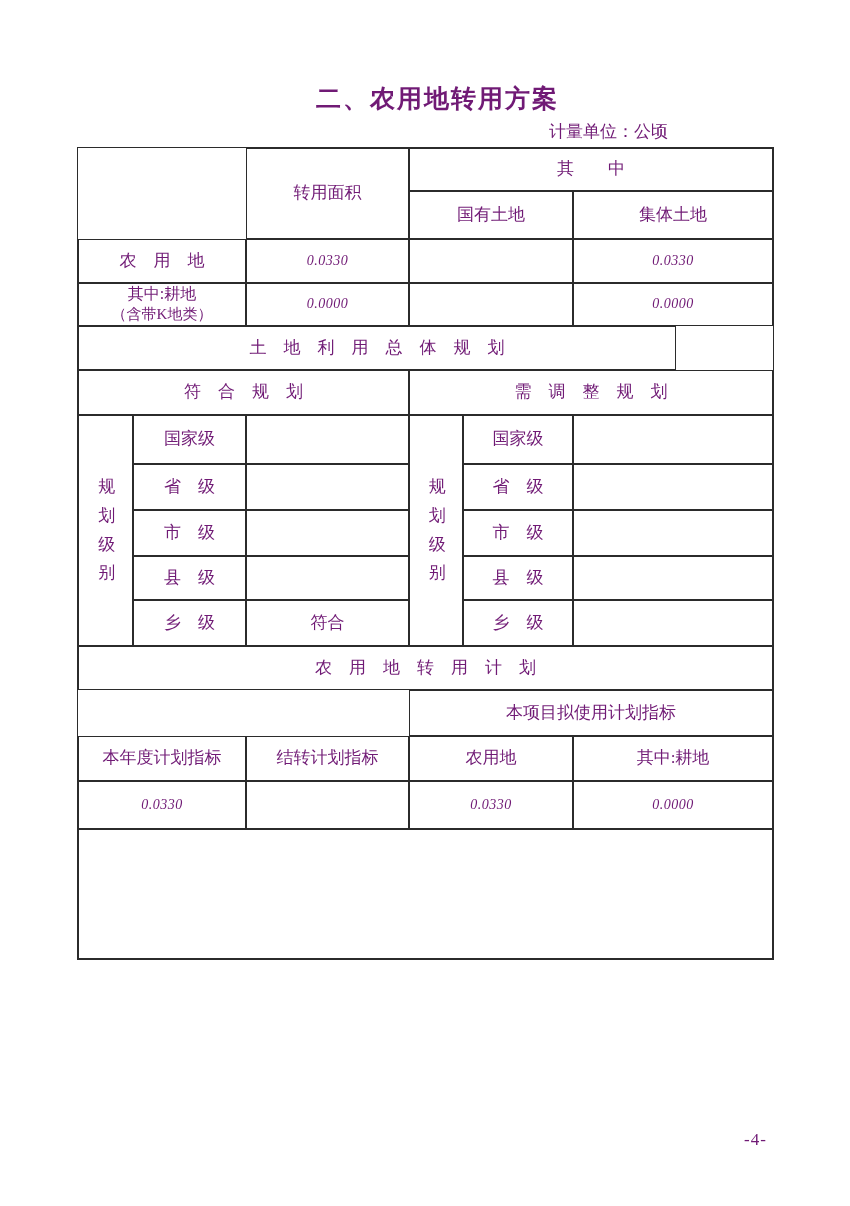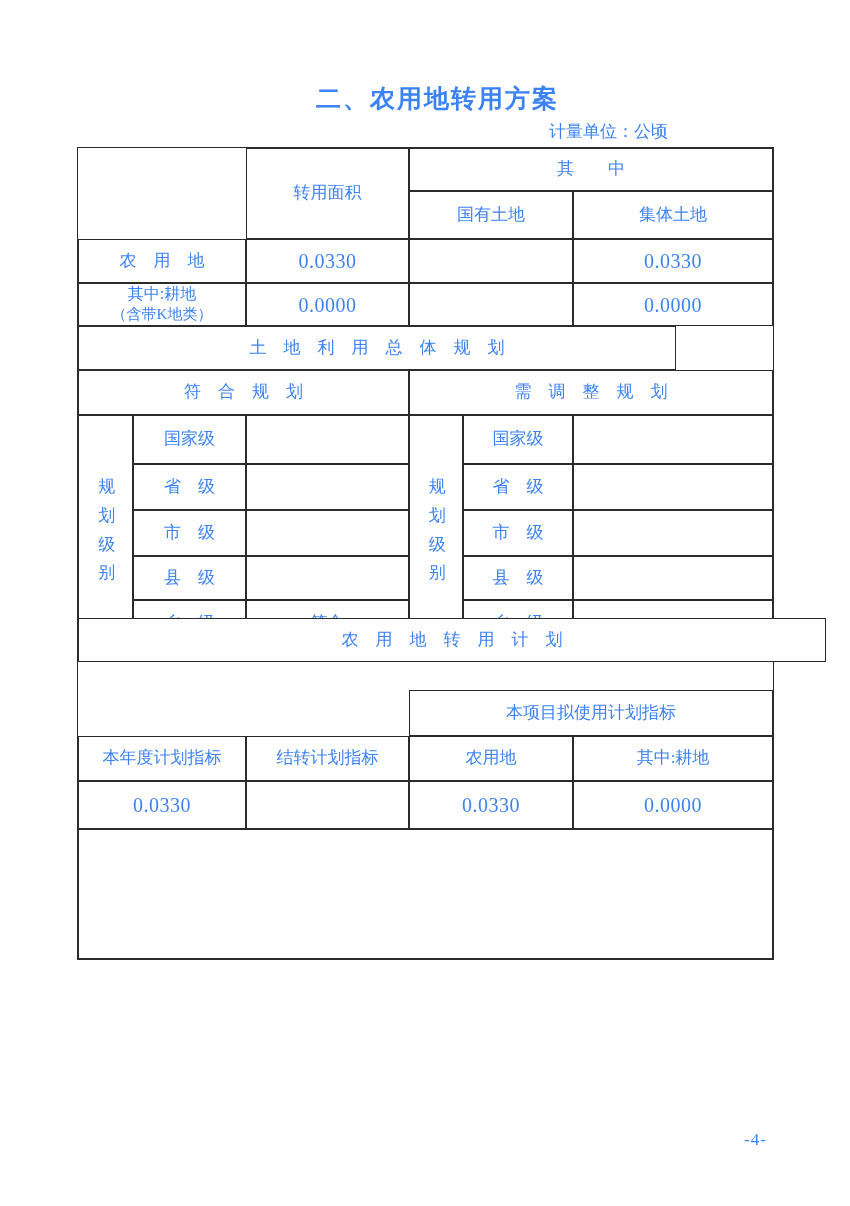--- a/index.html
+++ b/index.html
@@ -1,18 +1,18 @@
 <!DOCTYPE html>
 <html><head>
 <meta charset="utf-8">
 <style>
   html,body{margin:0;padding:0;background:#e8e8e8;}
   .page{
     position:relative;width:850px;height:1206px;margin:0 auto;
-    background:#ffffff;color:#3b82f6;overflow:hidden;
+    background:#ffffff;color:#701a75;overflow:hidden;
     font-family:"Liberation Serif","DejaVu Serif",serif;
   }
   .doc-title{
     position:absolute;left:316px;top:82px;
     font-family:"Liberation Sans","DejaVu Sans",sans-serif;
     font-weight:bold;font-size:25px;letter-spacing:2px;white-space:nowrap;
   }
   .unit-note{
     position:absolute;left:549px;top:120px;
     font-size:17px;white-space:nowrap;
@@ -20,21 +20,21 @@
   .grid{
     position:absolute;left:77px;top:147px;width:695px;height:811px;
     box-sizing:content-box;border:1px solid #2b2b2b;
   }
   .cell{
     position:absolute;box-sizing:border-box;border:1px solid #2b2b2b;
     display:flex;align-items:center;justify-content:center;
     font-size:17px;line-height:1.3;text-align:center;white-space:pre;
     background:#fff;
   }
-  .num{font-size:20px;letter-spacing:0.5px;}
+  .num{font-size:14px;letter-spacing:0.5px;font-style:italic;}
   .vertical{
     display:block;width:1.15em;word-break:break-all;
     line-height:1.7;text-align:right;white-space:normal;
   }
   .two-line{display:flex;flex-direction:column;align-items:center;}
   .two-line .l1{font-size:16px;}
   .two-line .l2{font-size:15px;}
   .page-number{
     position:absolute;left:744px;top:1130px;
     font-size:17px;letter-spacing:1px;
@@ -95,21 +95,21 @@
     <div class="cell" style="left:495px;top:267px;width:200px;height:49px"></div>
     <div class="cell" style="left:385px;top:316px;width:110px;height:46px">省　级</div>
     <div class="cell" style="left:495px;top:316px;width:200px;height:46px"></div>
     <div class="cell" style="left:385px;top:362px;width:110px;height:46px">市　级</div>
     <div class="cell" style="left:495px;top:362px;width:200px;height:46px"></div>
     <div class="cell" style="left:385px;top:408px;width:110px;height:44px">县　级</div>
     <div class="cell" style="left:495px;top:408px;width:200px;height:44px"></div>
     <div class="cell" style="left:385px;top:452px;width:110px;height:46px">乡　级</div>
     <div class="cell" style="left:495px;top:452px;width:200px;height:46px"></div>
 
-    <div class="cell" style="left:0;top:470px;width:748px;height:44px">农　用　地　转　用　计　划</div>
+    <div class="cell" style="left:0;top:498px;width:695px;height:44px">农　用　地　转　用　计　划</div>
     <div class="cell" style="left:331px;top:542px;width:364px;height:46px">本项目拟使用计划指标</div>
 
     <div class="cell" style="left:0;top:588px;width:168px;height:45px">本年度计划指标</div>
     <div class="cell" style="left:168px;top:588px;width:163px;height:45px">结转计划指标</div>
     <div class="cell" style="left:331px;top:588px;width:164px;height:45px">农用地</div>
     <div class="cell" style="left:495px;top:588px;width:200px;height:45px">其中:耕地</div>
 
     <div class="cell num" style="left:0;top:633px;width:168px;height:48px">0.0330</div>
     <div class="cell num" style="left:168px;top:633px;width:163px;height:48px"></div>
     <div class="cell num" style="left:331px;top:633px;width:164px;height:48px">0.0330</div>

